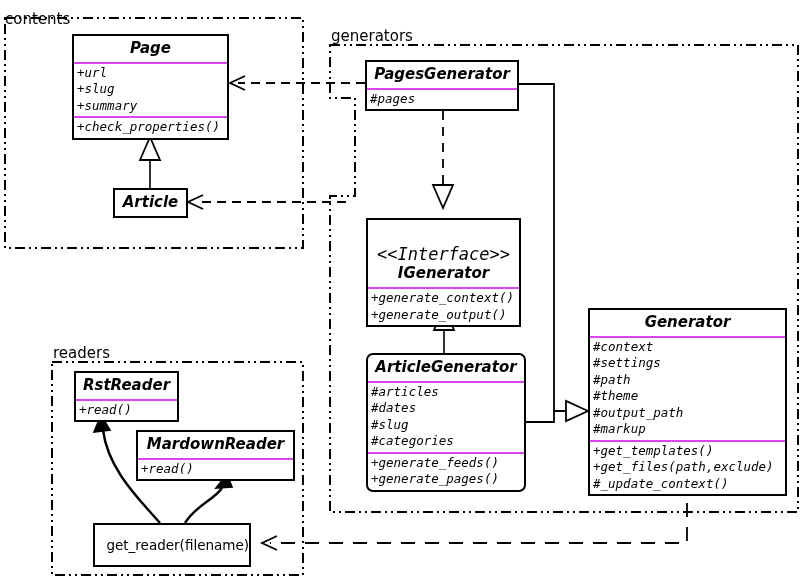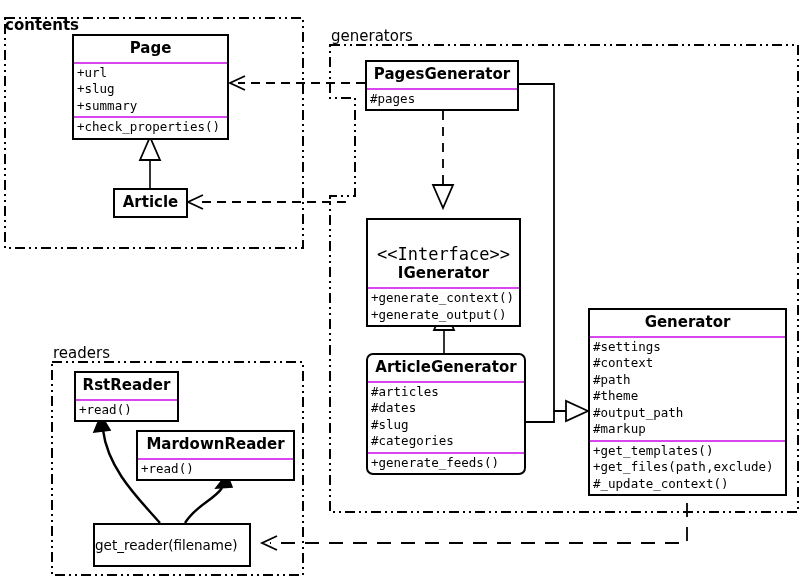--- a/index.html
+++ b/index.html
@@ -29,20 +29,21 @@
     font-size: 15px;
     color: #000;
     white-space: nowrap;
     line-height: 1;
   }
   .umlbox {
     position: absolute;
     border: 2px solid #000;
     background: #ffffff;
     box-sizing: border-box;
+    font-style: italic;
   }
   .umlbox .title {
     font-family: "DejaVu Sans", sans-serif;
     font-weight: bold;
     font-size: 15px;
     text-align: center;
     padding: 4px 4px 5px 4px;
     line-height: 1.12;
     color: #000;
   }
@@ -67,21 +68,21 @@
     line-height: 1.32;
     white-space: nowrap;
   }
   .plainbox {
     position: absolute;
     border: 2px solid #000;
     background: #ffffff;
     box-sizing: border-box;
     display: flex;
     align-items: center;
-    justify-content: flex-start;
+    justify-content: flex-end;
   }
   .plainbox span {
     font-family: "DejaVu Sans", sans-serif;
     font-size: 13.5px;
     color: #000;
   }
 </style>
 </head>
 <body>
 
@@ -118,21 +119,21 @@
     <path d="M 687 503 L 687 543 L 270 543" fill="none" stroke="#000" stroke-width="1.8" stroke-dasharray="14,10"></path>
     <path d="M 277 536 L 262 543 L 277 550" fill="none" stroke="#000" stroke-width="1.8"></path>
 
     <path d="M 160 523 C 140 500, 108 470, 103 430" fill="none" stroke="#000" stroke-width="2.4"></path>
     <polygon points="101,415 94,432 110,430" fill="#000" stroke="#000" stroke-width="1.6"></polygon>
 
     <path d="M 185 523 C 196 505, 214 500, 222 488" fill="none" stroke="#000" stroke-width="2.4"></path>
     <polygon points="227,474 216,488 232,487" fill="#000" stroke="#000" stroke-width="1.6"></polygon>
   </svg>
 
-  <div class="pkg-label" style="left:5px; top:18px;font-weight:bold;">contents</div>
+  <div class="pkg-label" style="left:5px; top:12px;">contents</div>
 
   <div class="pkg-label" style="left:331px; top:29px;">generators</div>
 
   <div class="pkg-label" style="left:53px; top:346px;">readers</div>
 
   <div class="umlbox" style="left:72px; top:34px; width:157px;">
     <div class="title">Page</div>
     <div class="compartment">
       <div class="member">+url</div>
       <div class="member">+slug</div>
@@ -168,28 +169,29 @@
   <div class="umlbox" style="left:366px; top:353px; width:160px;border-radius:7px;">
     <div class="title">ArticleGenerator</div>
     <div class="compartment">
       <div class="member">#articles</div>
       <div class="member">#dates</div>
       <div class="member">#slug</div>
       <div class="member">#categories</div>
     </div>
     <div class="compartment">
       <div class="member">+generate_feeds()</div>
+      <div class="member">+generate_pages()</div>
     </div>
   </div>
 
   <div class="umlbox" style="left:588px; top:308px; width:199px;">
     <div class="title">Generator</div>
     <div class="compartment">
+      <div class="member">#context</div>
       <div class="member">#settings</div>
-      <div class="member">#context</div>
       <div class="member">#path</div>
       <div class="member">#theme</div>
       <div class="member">#output_path</div>
       <div class="member">#markup</div>
     </div>
     <div class="compartment">
       <div class="member">+get_templates()</div>
       <div class="member">+get_files(path,exclude)</div>
       <div class="member">#_update_context()</div>
     </div>

